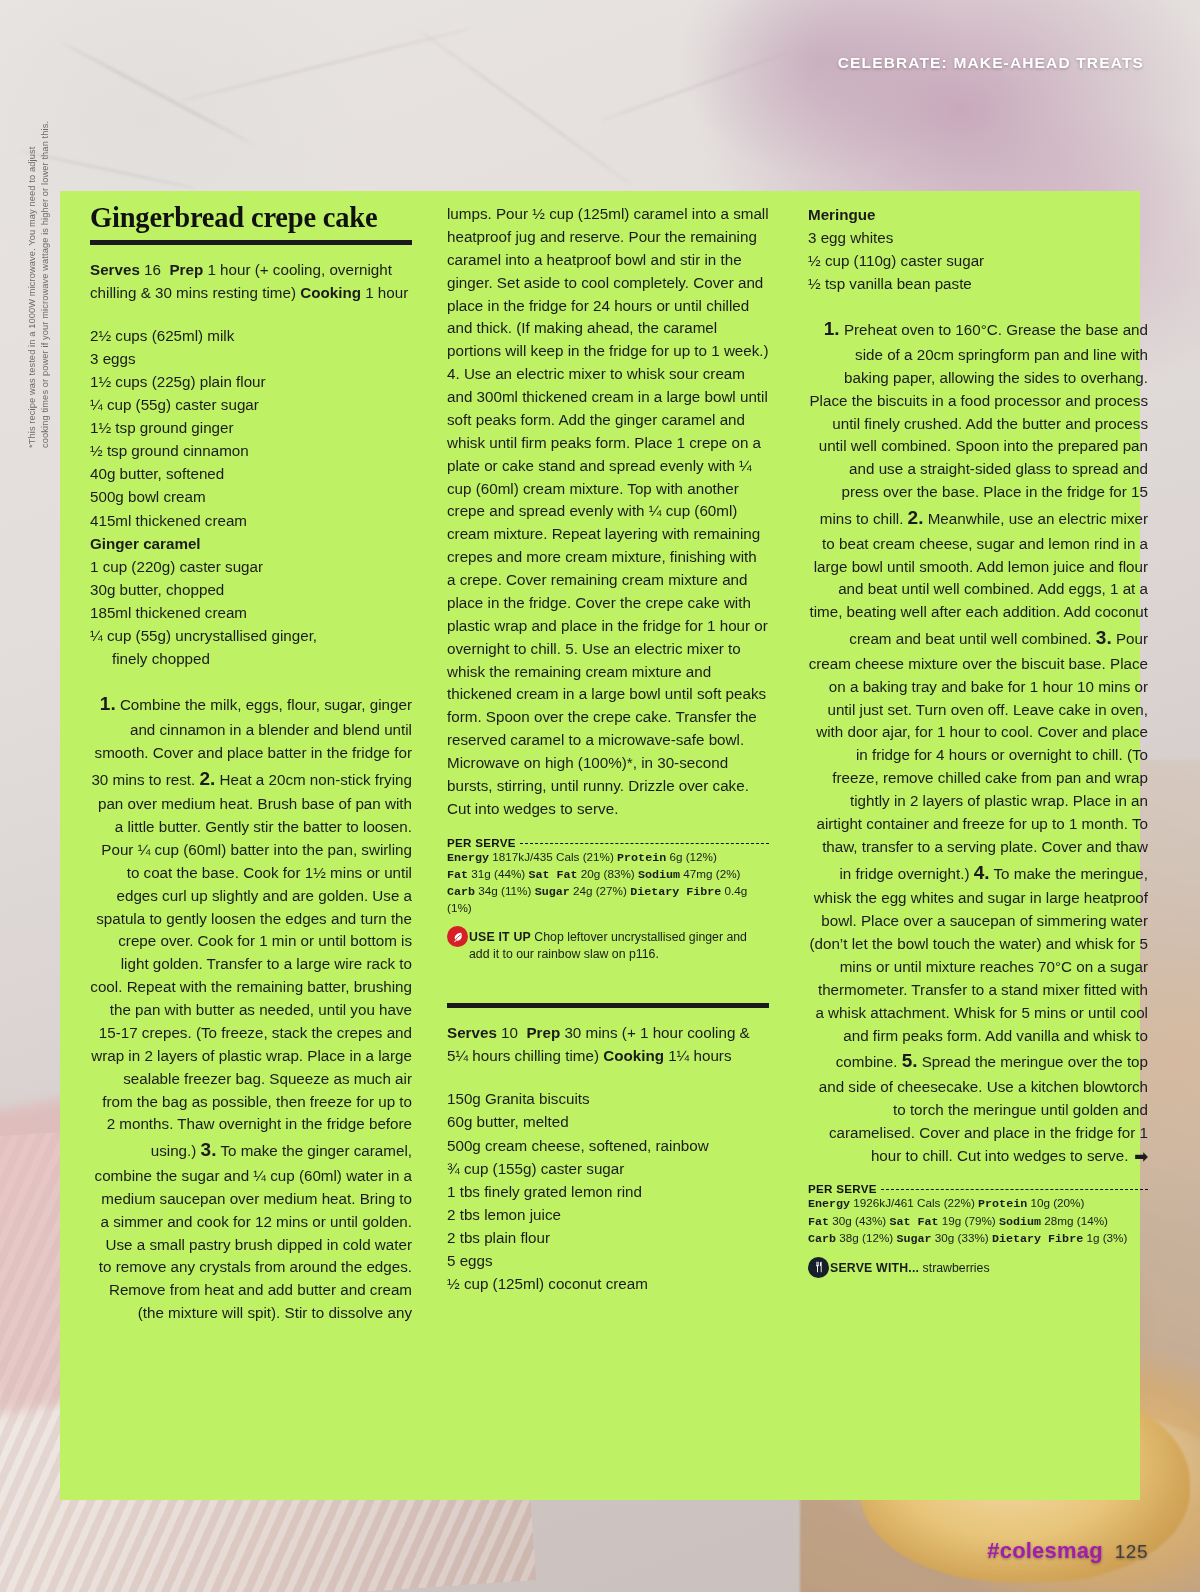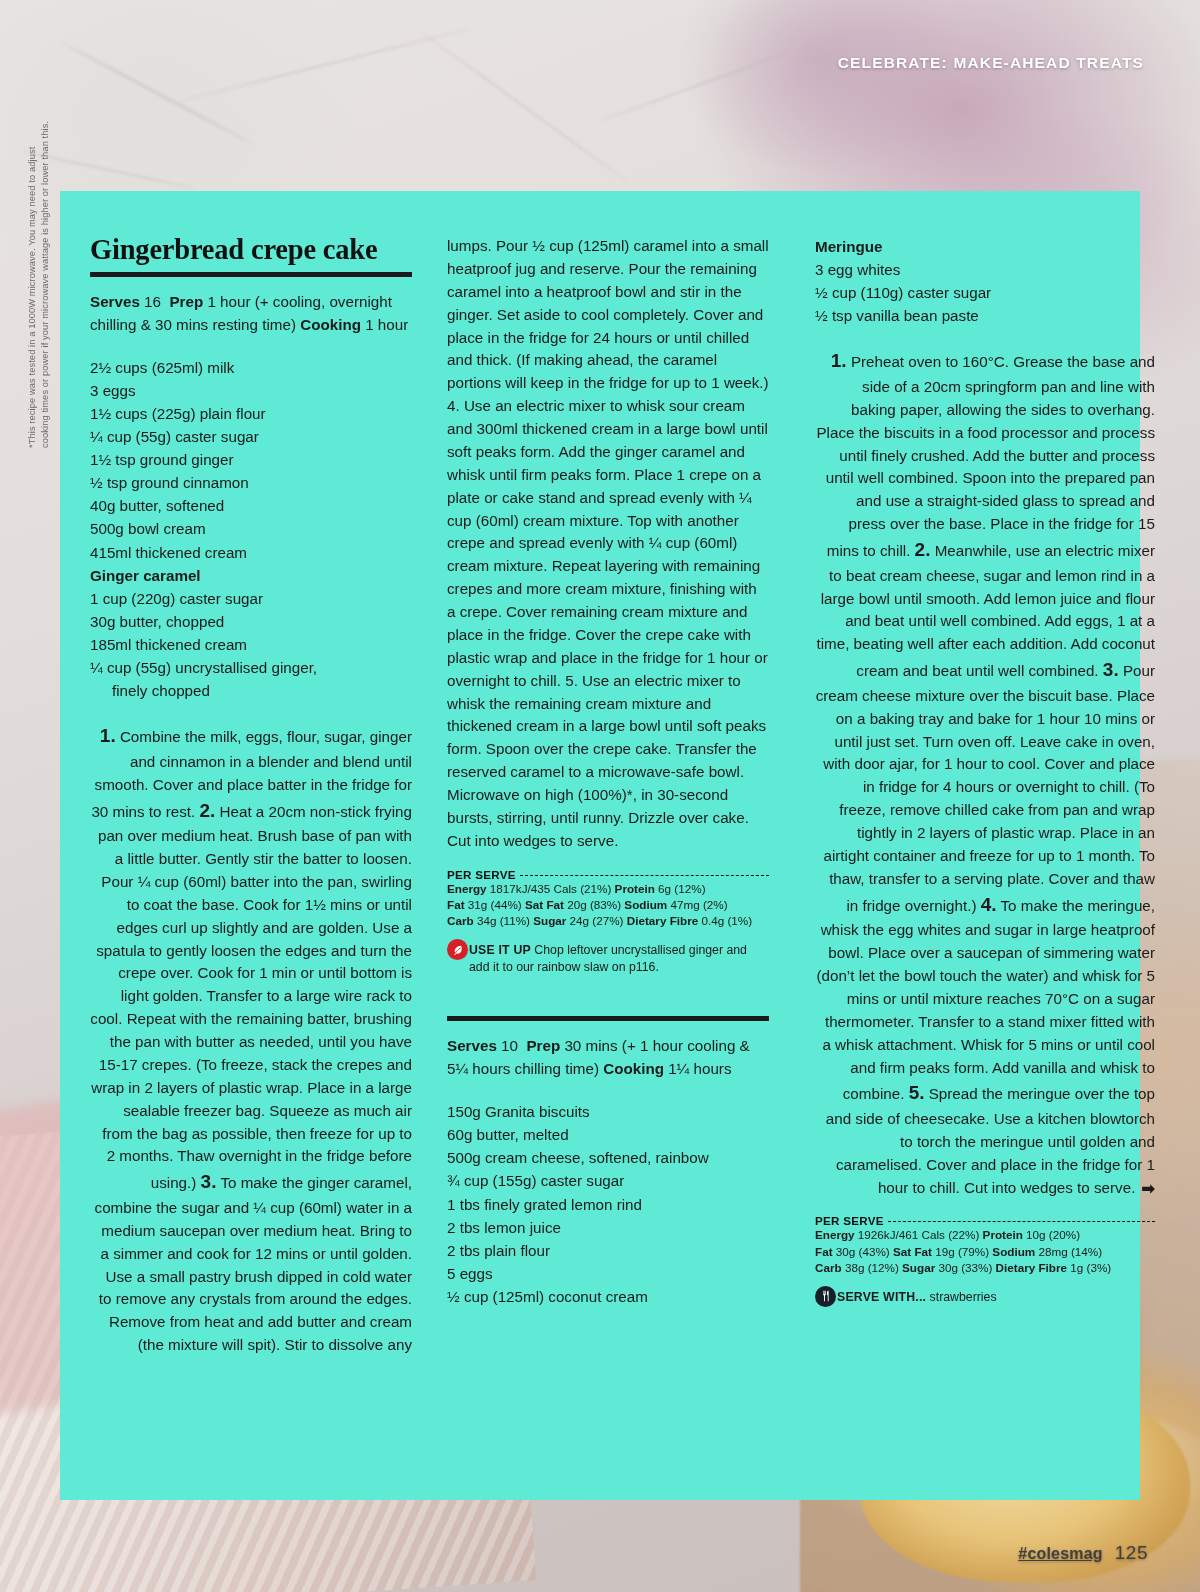--- a/index.html
+++ b/index.html
@@ -108,26 +108,25 @@
 
   
   .footer {
     position: absolute;
     right: 52px; bottom: 28px;
     display: flex;
     align-items: baseline;
     gap: 12px;
   }
   .footer-tag {
-    color: #404040;
-    font-size: 16px;
+    color: #a21caf;
+    font-size: 22px;
     font-weight: bold;
     letter-spacing: 0.2px;
     text-shadow: 0 1px 3px rgba(0,0,0,0.35);
-    text-decoration: underline;
   }
   .footer-page {
     color: #404040;
     font-size: 19px;
     letter-spacing: 0.5px;
     text-shadow: 0 1px 3px rgba(0,0,0,0.35);
   }
 
   
   .side-note {
@@ -147,32 +146,32 @@
   }
   .side-note span { display: block; }
 
   
   .panel {
     position: absolute;
     left: 60px;
     top: 191px;
     width: 1080px;
     height: 1309px;
-    background: #5eead4;
-    padding: 44px 34px 20px 30px;
+    background: #bef264;
+    padding: 12px 34px 20px 30px;
     display: flex;
     gap: 0;
   }
 
   .col {
     flex: 0 0 340px;
     padding-right: 18px;
   }
   .col:nth-child(2) { margin-left: 17px; }
-  .col:nth-child(3) { margin-left: 28px; padding-right: 0; }
+  .col:nth-child(3) { margin-left: 21px; padding-right: 0; }
 
   
   .recipe-title {
     font-family: "Liberation Serif", serif;
     font-weight: bold;
     font-size: 28.5px;
     color: #111111;
     letter-spacing: -0.2px;
     line-height: 1.04;
   }
@@ -234,21 +233,21 @@
     height: 0;
     border-top: 1.6px dashed #111;
     position: relative;
     top: 1px;
   }
   .nutri-line {
     font-size: 11.7px;
     line-height: 1.38;
     color: #1b1b1b;
   }
-  .nutri-line b { font-weight: bold; }
+  .nutri-line b { font-weight: bold; font-family: Liberation Mono, monospace; }
 
   
   .callout {
     display: flex;
     gap: 1px;
     margin-top: 11px;
     align-items: flex-start;
   }
   .callout-badge {
     flex: 0 0 auto;

